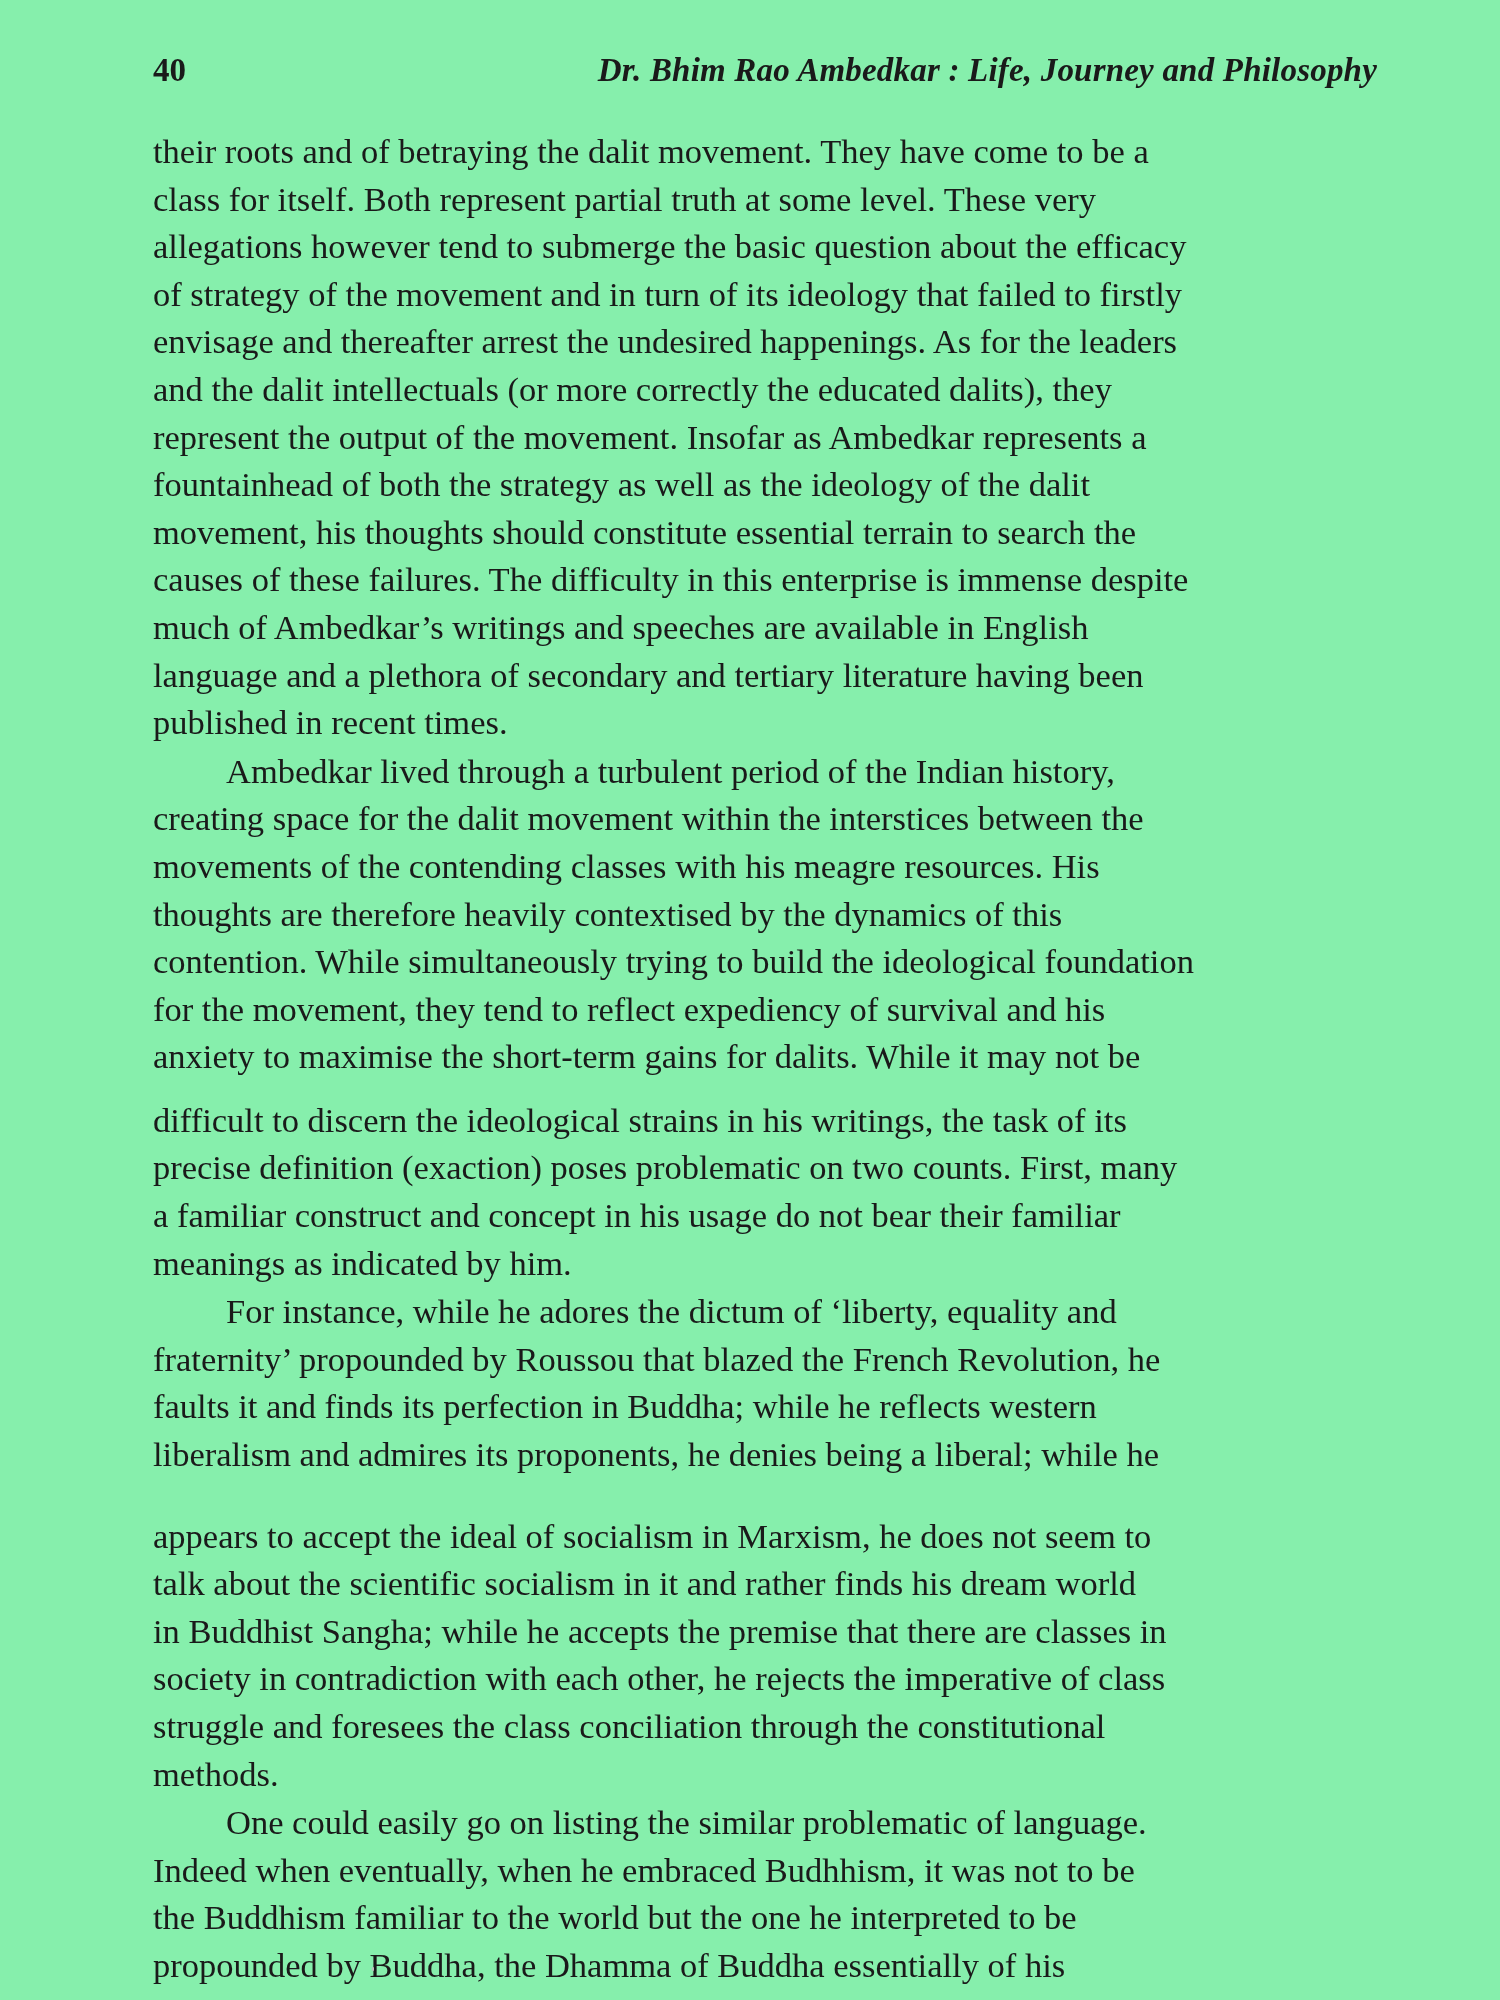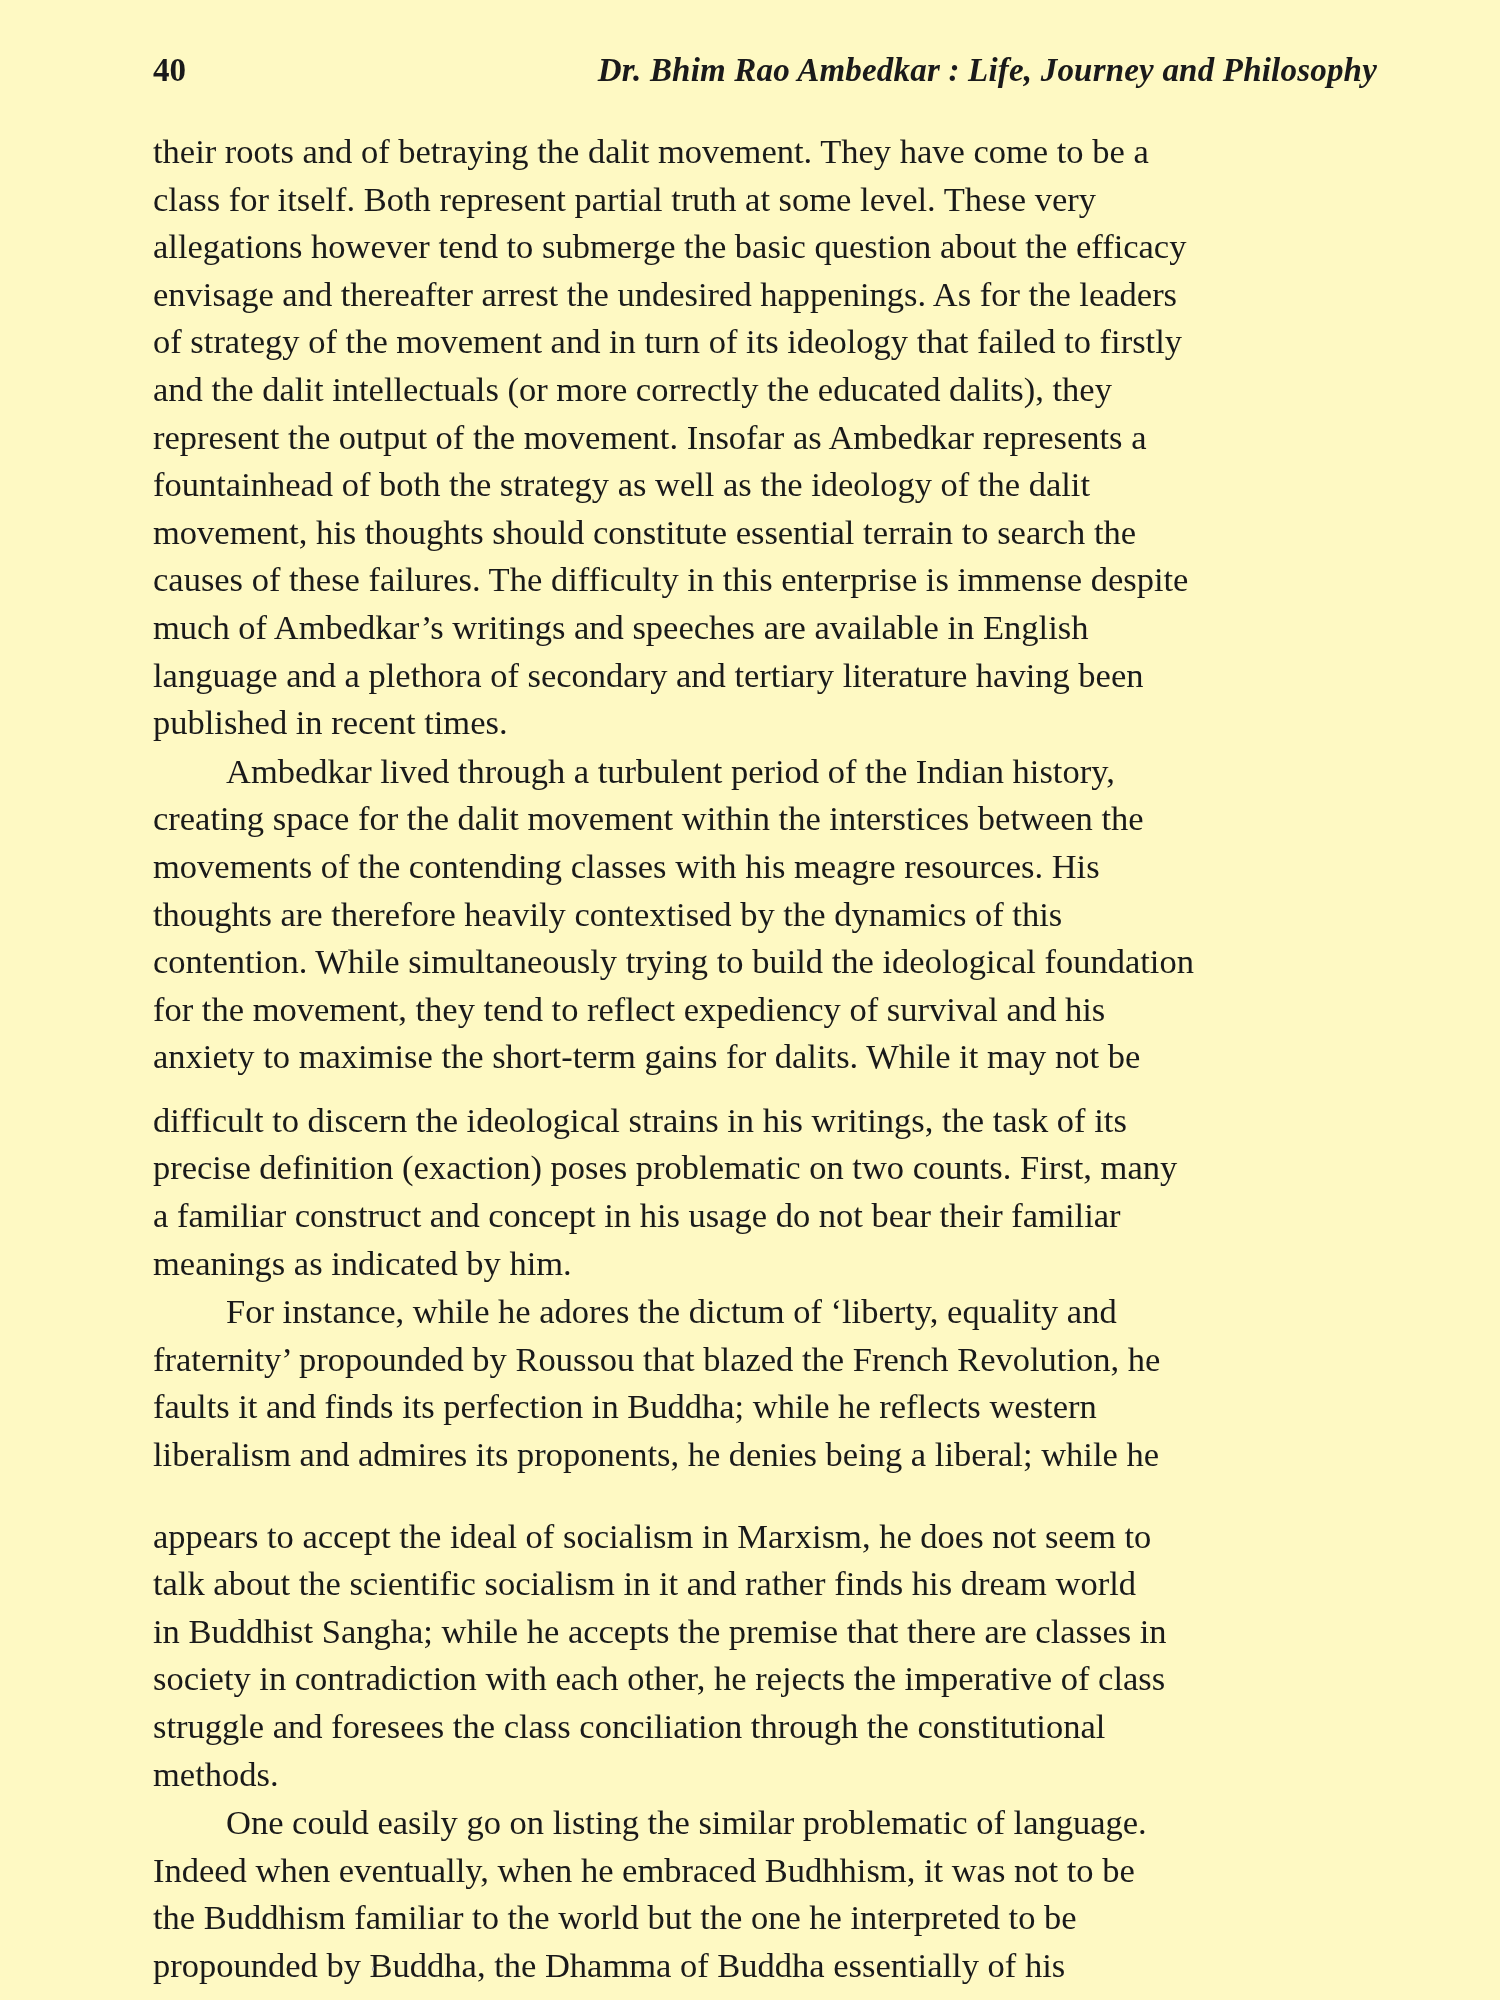--- a/index.html
+++ b/index.html
@@ -12,21 +12,21 @@
     height: 2000px;
     position: relative;
     overflow: hidden;
     color: #1a1a1a;
     font-family: "Liberation Serif", "DejaVu Serif", serif;
   }
   .page {
     position: absolute;
     left: 0; top: 0;
     width: 1500px; height: 2000px;
-    background: #fef9c3;
+    background: #86efac;
   }
   .running-head {
     position: absolute;
     left: 153px;
     top: 48px;
     width: 1224px;
     height: 44px;
   }
   .page-number {
     position: absolute;
@@ -93,22 +93,22 @@
   <div class="running-head">
     <span class="page-number">40</span>
     <span class="head-title">Dr. Bhim Rao Ambedkar : Life, Journey and Philosophy</span>
   </div>
 
   <div class="body-text" id="body-text">
       <div class="para">
         <span class="line" style="word-spacing: 0px; text-align: left; text-align-last: left;">their roots and of betraying the dalit movement. They have come to be a</span>
         <span class="line" style="word-spacing: 0px; text-align: left; text-align-last: left;">class for itself. Both represent partial truth at some level. These very</span>
         <span class="line" style="word-spacing: 0px; text-align: left; text-align-last: left;">allegations however tend to submerge the basic question about the efficacy</span>
+        <span class="line" style="word-spacing: 0px; text-align: left; text-align-last: left;">of strategy of the movement and in turn of its ideology that failed to firstly</span>
         <span class="line" style="word-spacing: 0px; text-align: left; text-align-last: left;">envisage and thereafter arrest the undesired happenings. As for the leaders</span>
-        <span class="line" style="word-spacing: 0px; text-align: left; text-align-last: left;">of strategy of the movement and in turn of its ideology that failed to firstly</span>
         <span class="line" style="word-spacing: 0px; text-align: right; text-align-last: left;">and the dalit intellectuals (or more correctly the educated dalits), they</span>
         <span class="line" style="word-spacing: 0px; text-align: left; text-align-last: left;">represent the output of the movement. Insofar as Ambedkar represents a</span>
         <span class="line" style="word-spacing: 0px; text-align: left; text-align-last: left;">fountainhead of both the strategy as well as the ideology of the dalit</span>
         <span class="line" style="word-spacing: 0px; text-align: left; text-align-last: left;">movement, his thoughts should constitute essential terrain to search the</span>
         <span class="line" style="word-spacing: 0px; text-align: left; text-align-last: left;">causes of these failures. The difficulty in this enterprise is immense despite</span>
         <span class="line" style="word-spacing: 0px; text-align: left; text-align-last: left;">much of Ambedkar’s writings and speeches are available in English</span>
         <span class="line" style="word-spacing: 0px; text-align: left; text-align-last: left;">language and a plethora of secondary and tertiary literature having been</span>
         <span class="line last">published in recent times.</span>
       </div>
       <div class="para">

